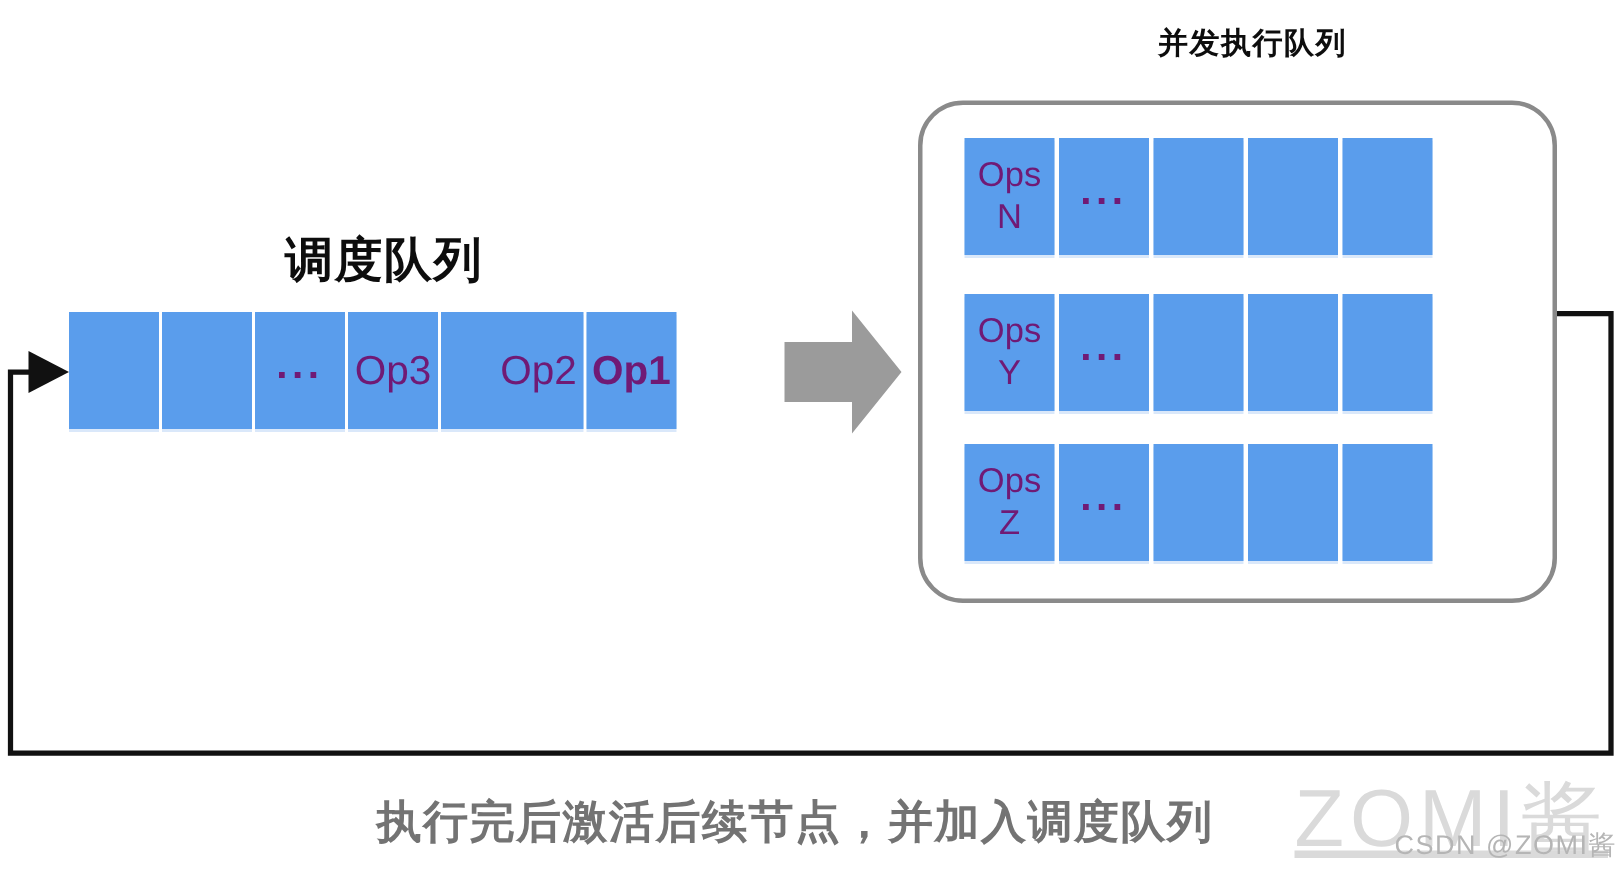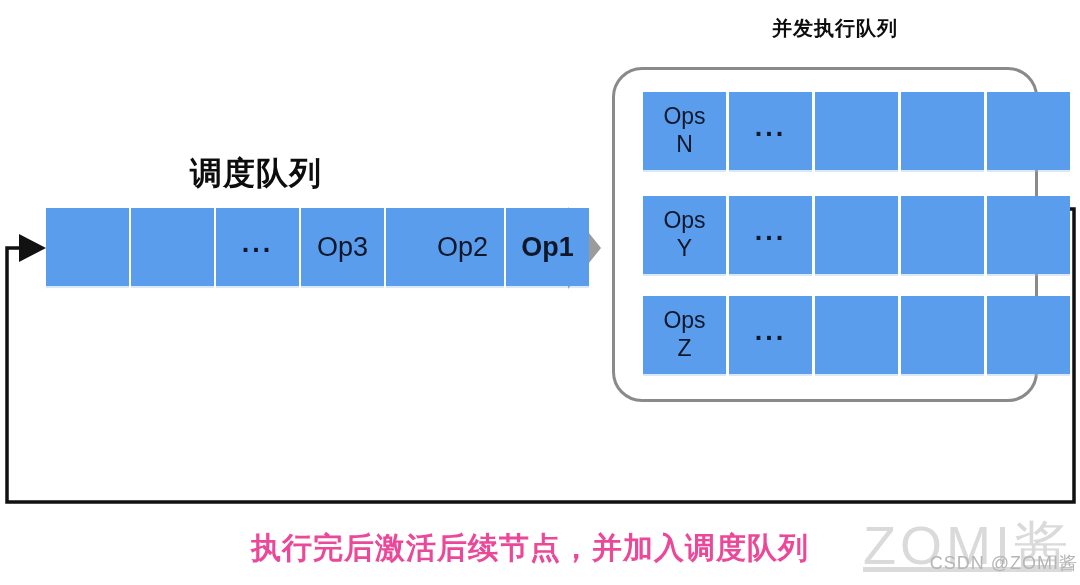--- a/index.html
+++ b/index.html
@@ -10,38 +10,38 @@
   .layer{position:absolute;left:0;top:0;width:1080px;height:585px;pointer-events:none;}
   .title{
     position:absolute;color:#0d0d0d;font-weight:700;text-align:center;
     letter-spacing:1px;
   }
   .sched-title{left:146px;top:152px;width:220px;font-size:32px;}
   .conc-title{left:725px;top:15px;width:220px;font-size:20px;}
   .queue-row{position:absolute;display:flex;gap:2px;}
   .sched-row{left:46px;top:208px;}
   .qbox{
-    width:83px;height:78px;background:#5A9DEC;color:#0f172a;
+    width:60px;height:78px;background:#5A9DEC;color:#701a75;
     display:flex;align-items:center;justify-content:center;
     font-size:27px;box-shadow:0 2px 0 rgba(150,190,240,.35);
     flex:0 0 auto;
   }
   .qbox .dots{font-weight:700;letter-spacing:3px;transform:translateY(-4px);}
   .container{
     position:absolute;left:612px;top:67px;width:426px;height:335px;
     border:3px solid #8A8A8A;border-radius:30px;background:#ffffff;box-sizing:border-box;
   }
   .conc-row{position:absolute;display:flex;gap:3px;left:28px;}
   .conc-row.r0{top:22px;}
   .conc-row.r1{top:126px;}
   .conc-row.r2{top:226px;}
   .ops-label{font-size:23px;line-height:1.2;text-align:center;}
   .caption{
     position:absolute;left:0;top:528px;width:1060px;text-align:center;
-    color:#ec4899;font-size:30px;font-weight:600;letter-spacing:1px;z-index:3;
+    color:#737373;font-size:30px;font-weight:600;letter-spacing:1px;z-index:3;
   }
   .wm-large{
     position:absolute;right:8px;top:510px;font-size:54px;color:#DADADA;
     letter-spacing:4px;font-weight:400;z-index:1;text-decoration:underline;
   }
   .wm-small{
     position:absolute;right:2px;top:551px;font-size:18px;color:#B5B5B5;
     letter-spacing:1px;z-index:2;
   }
 </style>

